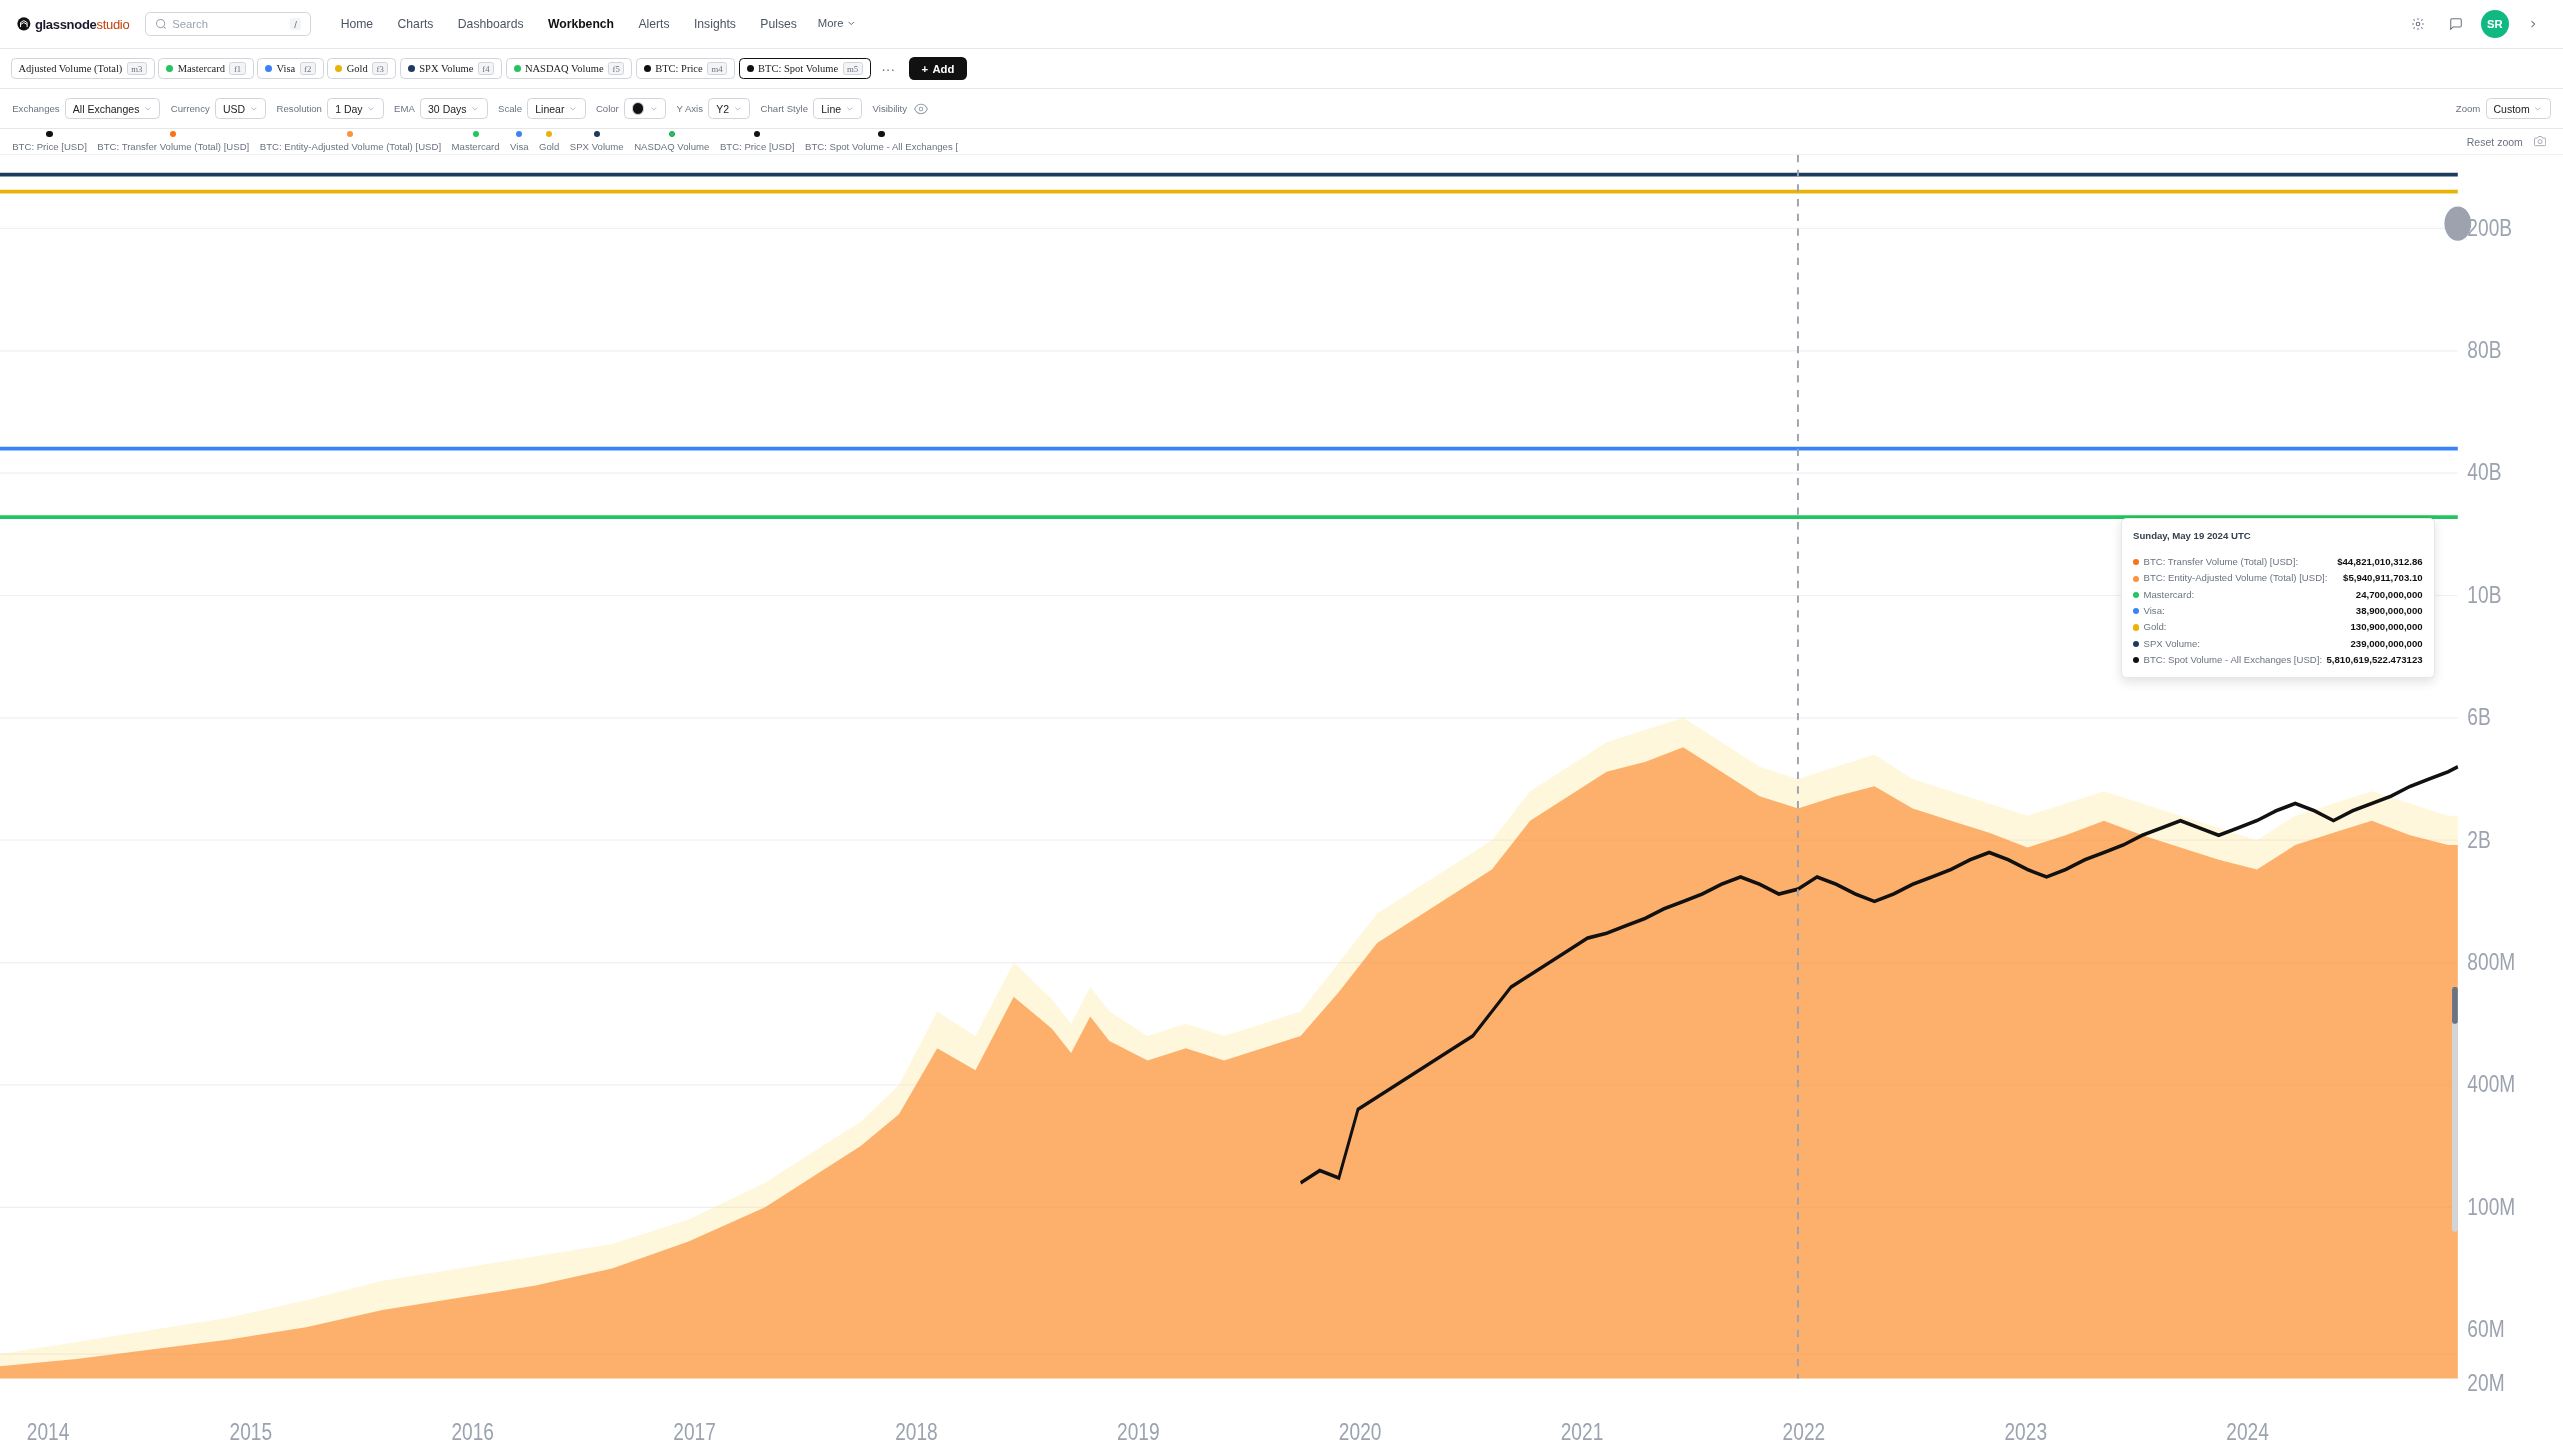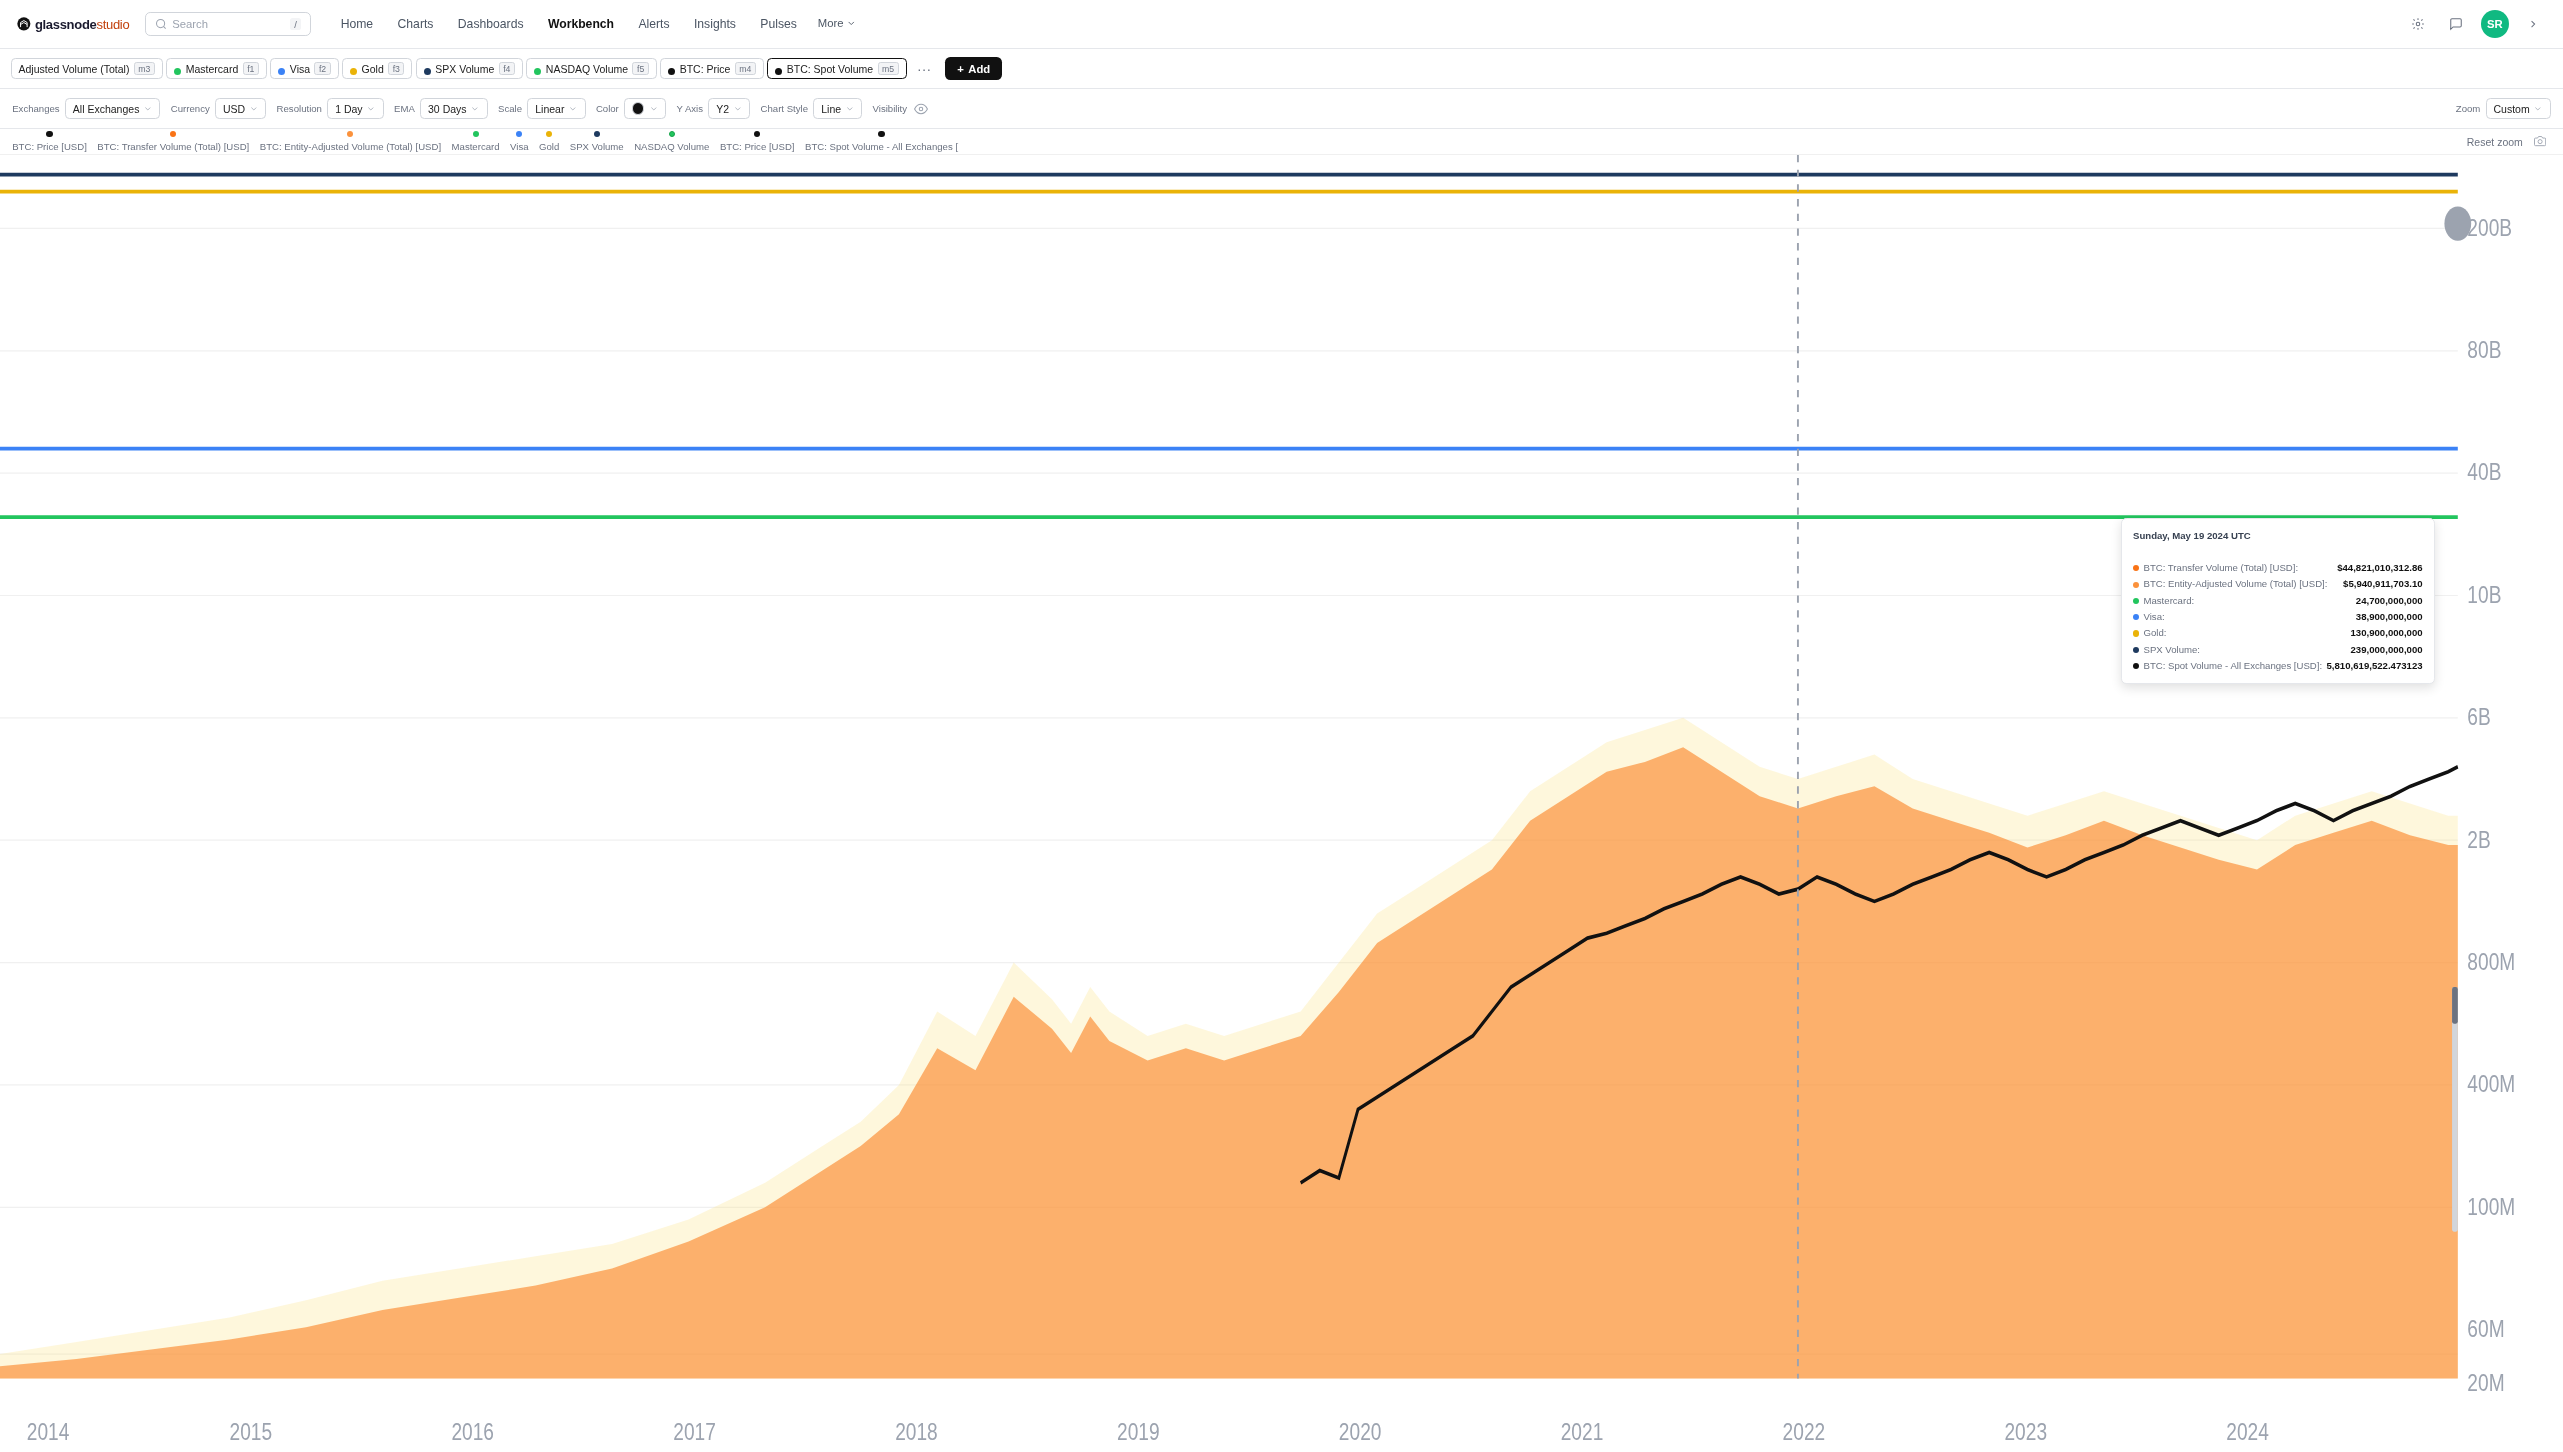--- a/index.html
+++ b/index.html
@@ -25,22 +25,22 @@
     .nav-right { display: flex; align-items: flex-end; gap: 10.5px; margin-left: auto; }
     .nav-icon-btn { width: 28px; height: 28px; display: flex; align-items: center; justify-content: center; color: #6b7280; cursor: pointer; border-radius: 5.2px; }
     .avatar { width: 28px; height: 28px; border-radius: 50%; background: #10b981; color: #fff; display: flex; align-items: center; justify-content: center; font-size: 11.3px; font-weight: 600; }
 
     
     .metrics-bar {
       display: flex; align-items: center; height: 40px; border-bottom: 0.9px solid #e5e7eb;
       padding: 0 10.5px; gap: 3.5px; overflow-x: auto;
     }
     .metric-tag {
-      display: flex; align-items: flex-end; gap: 4.4px; padding: 2.6px 7px; border: 0.9px solid #d1d5db;
-      border-radius: 4.4px; font-size: 10.5px; white-space: nowrap; cursor: pointer;
+      display: flex; align-items: center; gap: 4.4px; padding: 2.6px 7px; border: 0.9px solid #d1d5db;
+      border-radius: 4.4px; font-size: 10.5px; white-space: nowrap; cursor: pointer; font-family: Liberation Serif, serif;
     }
     .metric-dot { width: 7px; height: 7px; border-radius: 50%; }
     .metric-key { background: #f3f4f6; border-radius: 2.6px; padding: 0.9px 3.5px; font-size: 8.7px; color: #6b7280; border: 0.9px solid #d1d5db; }
     .metrics-ellipsis { padding: 0 7px; color: #6b7280; cursor: pointer; font-size: 14px; }
     .add-btn {
       margin-left: 3.5px; background: #111; color: #fff; border: none; border-radius: 5.2px;
       padding: 5.2px 12.2px; font-size: 11.3px; font-weight: 600; cursor: pointer; display: flex; align-items: center; gap: 4.4px; white-space: nowrap;
     }
 
     
@@ -76,21 +76,21 @@
       background: #fff;
     }
     .chart-svg { width: 100%; height: 100%; }
 
     
     .tooltip {
       position: absolute; background: #fff; border: 0.9px solid #e5e7eb; border-radius: 5.2px;
       padding: 8.7px 11.3px; font-size: 9.6px; line-height: 1.7; box-shadow: 0 3.5px 10.5px rgba(0,0,0,0.12);
       min-width: 279px; z-index: 10; top: 28%; right: 5%;
     }
-    .tooltip-date { font-weight: 600; color: #374151; margin-bottom: 16px; font-size: 9.6px; }
+    .tooltip-date { font-weight: 600; color: #374151; margin-bottom: 10px; font-size: 9.6px; }
     .tooltip-row { display: flex; align-items: center; gap: 4.4px; }
     .tooltip-dot { width: 6.1px; height: 6.1px; border-radius: 50%; flex-shrink: 0; }
     .tooltip-label { color: #6b7280; }
     .tooltip-val { font-weight: 700; color: #111; margin-left: auto; }
 
     .page-wrapper { display: flex; flex-direction: column; height: 100vh; }
   </style>
 </head>
 <body>
 

